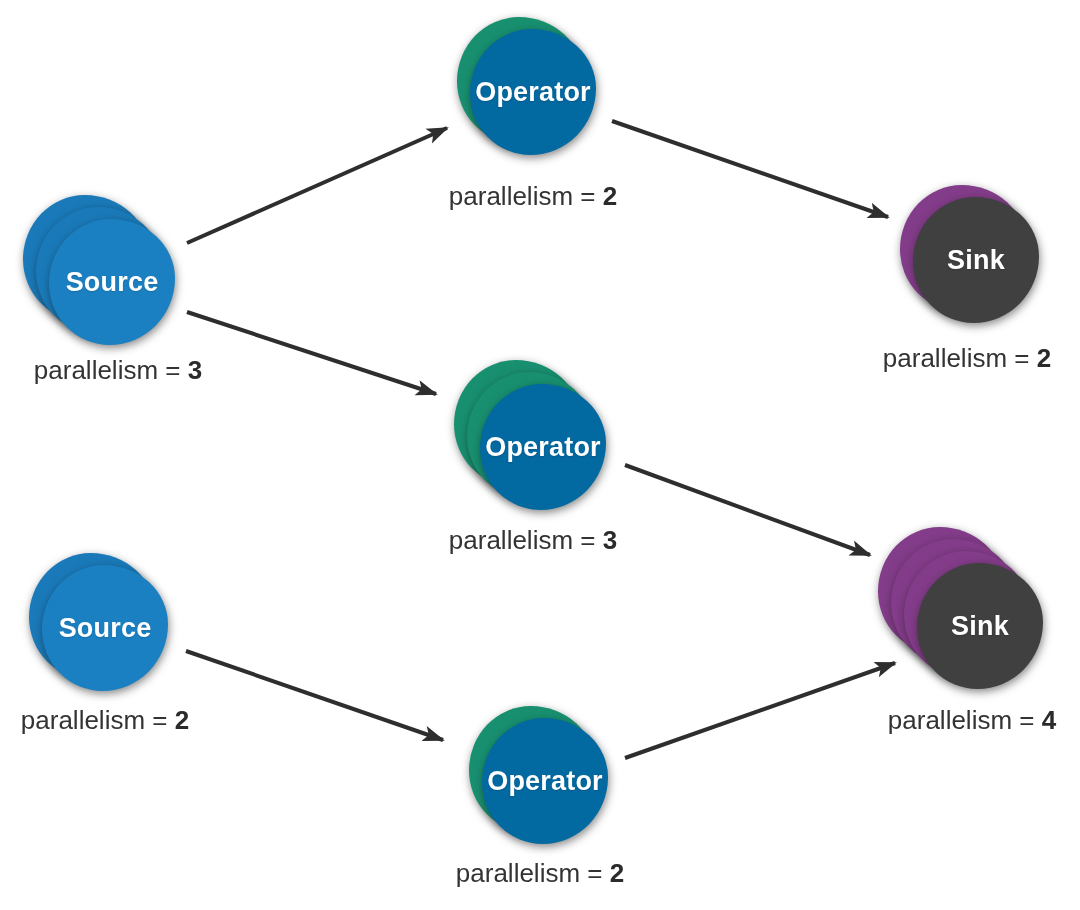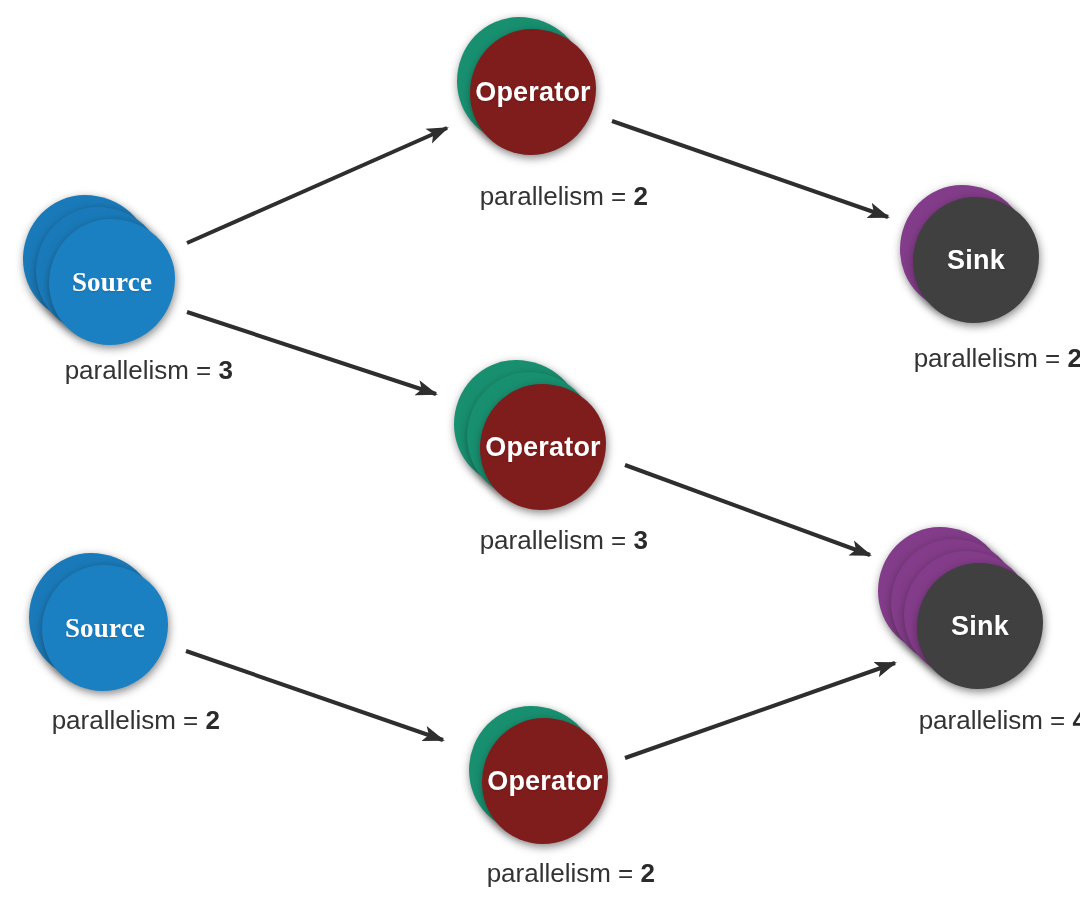--- a/index.html
+++ b/index.html
@@ -26,44 +26,44 @@
     border-radius: 49% 51% 52% 48% / 51% 47% 53% 49%;
     box-shadow: 1px 3px 9px rgba(20,20,20,0.50);
   }
   .circle.front {
     display: flex; align-items: center; justify-content: center;
   }
   .circle.b1 { left: -13px; top: -12px; }
   .circle.b2 { left: -26px; top: -24px; }
   .circle.b3 { left: -39px; top: -36px; }
 
-  .node.source .circle.front { background: #1b80c2; font-family: Liberation Serif, serif; }
+  .node.source .circle.front { background: #1b80c2; }
   .node.source .circle.b1,
   .node.source .circle.b2 { background: #1a7ab9; }
-  .node.operator .circle.front { background: #7f1d1d; }
+  .node.operator .circle.front { background: #0369a1; }
   .node.operator .circle.b1,
   .node.operator .circle.b2 { background: #189070; }
   .node.sink .circle.front { background: #404040; }
   .node.sink .circle.b1,
   .node.sink .circle.b2,
   .node.sink .circle.b3 { background: #833c89; }
 
   .node-label {
     color: #ffffff;
     font-weight: 700;
     font-size: 27px;
     letter-spacing: 0.2px;
     text-shadow: 0 1px 2px rgba(0,0,0,0.15);
     user-select: none;
   }
 
   .plabel {
     position: absolute;
     width: 230px;
-    text-align: right;
+    text-align: center;
     font-size: 26px;
     color: #333333;
     white-space: nowrap;
   }
   .plabel b { font-weight: 700; color: #2b2b2b; }
 </style>
 </head>
 <body>
 
 <div class="canvas">

